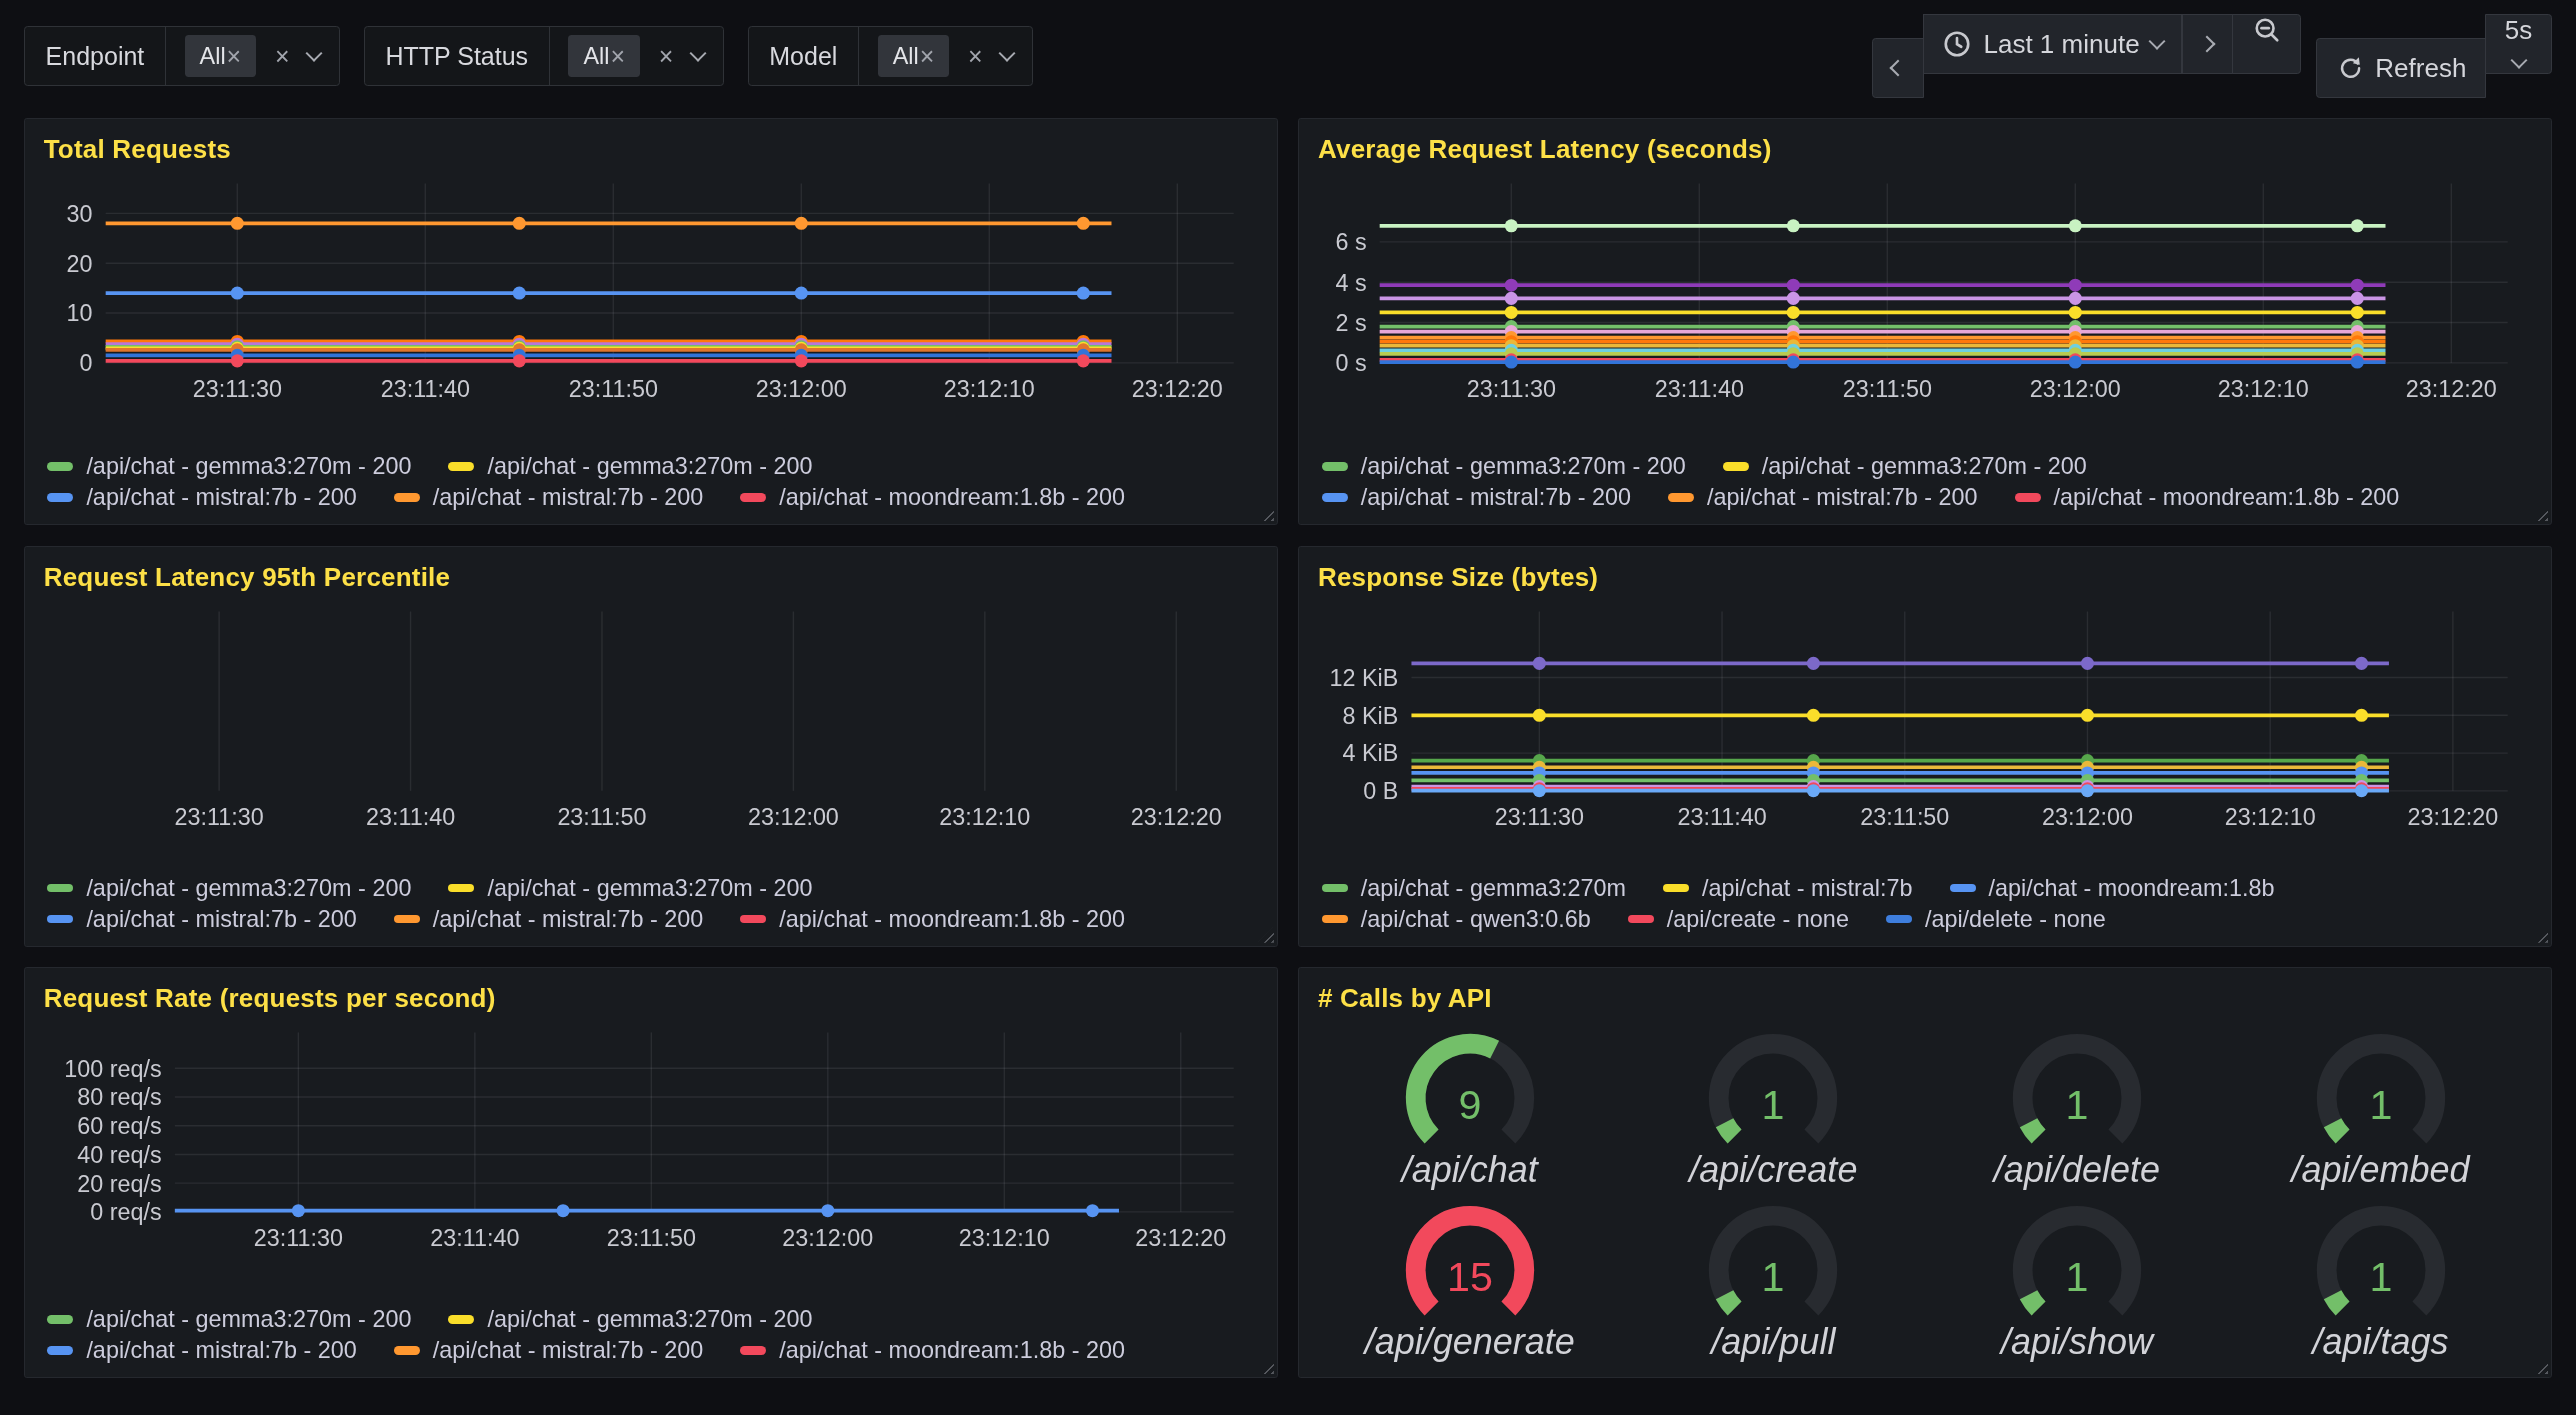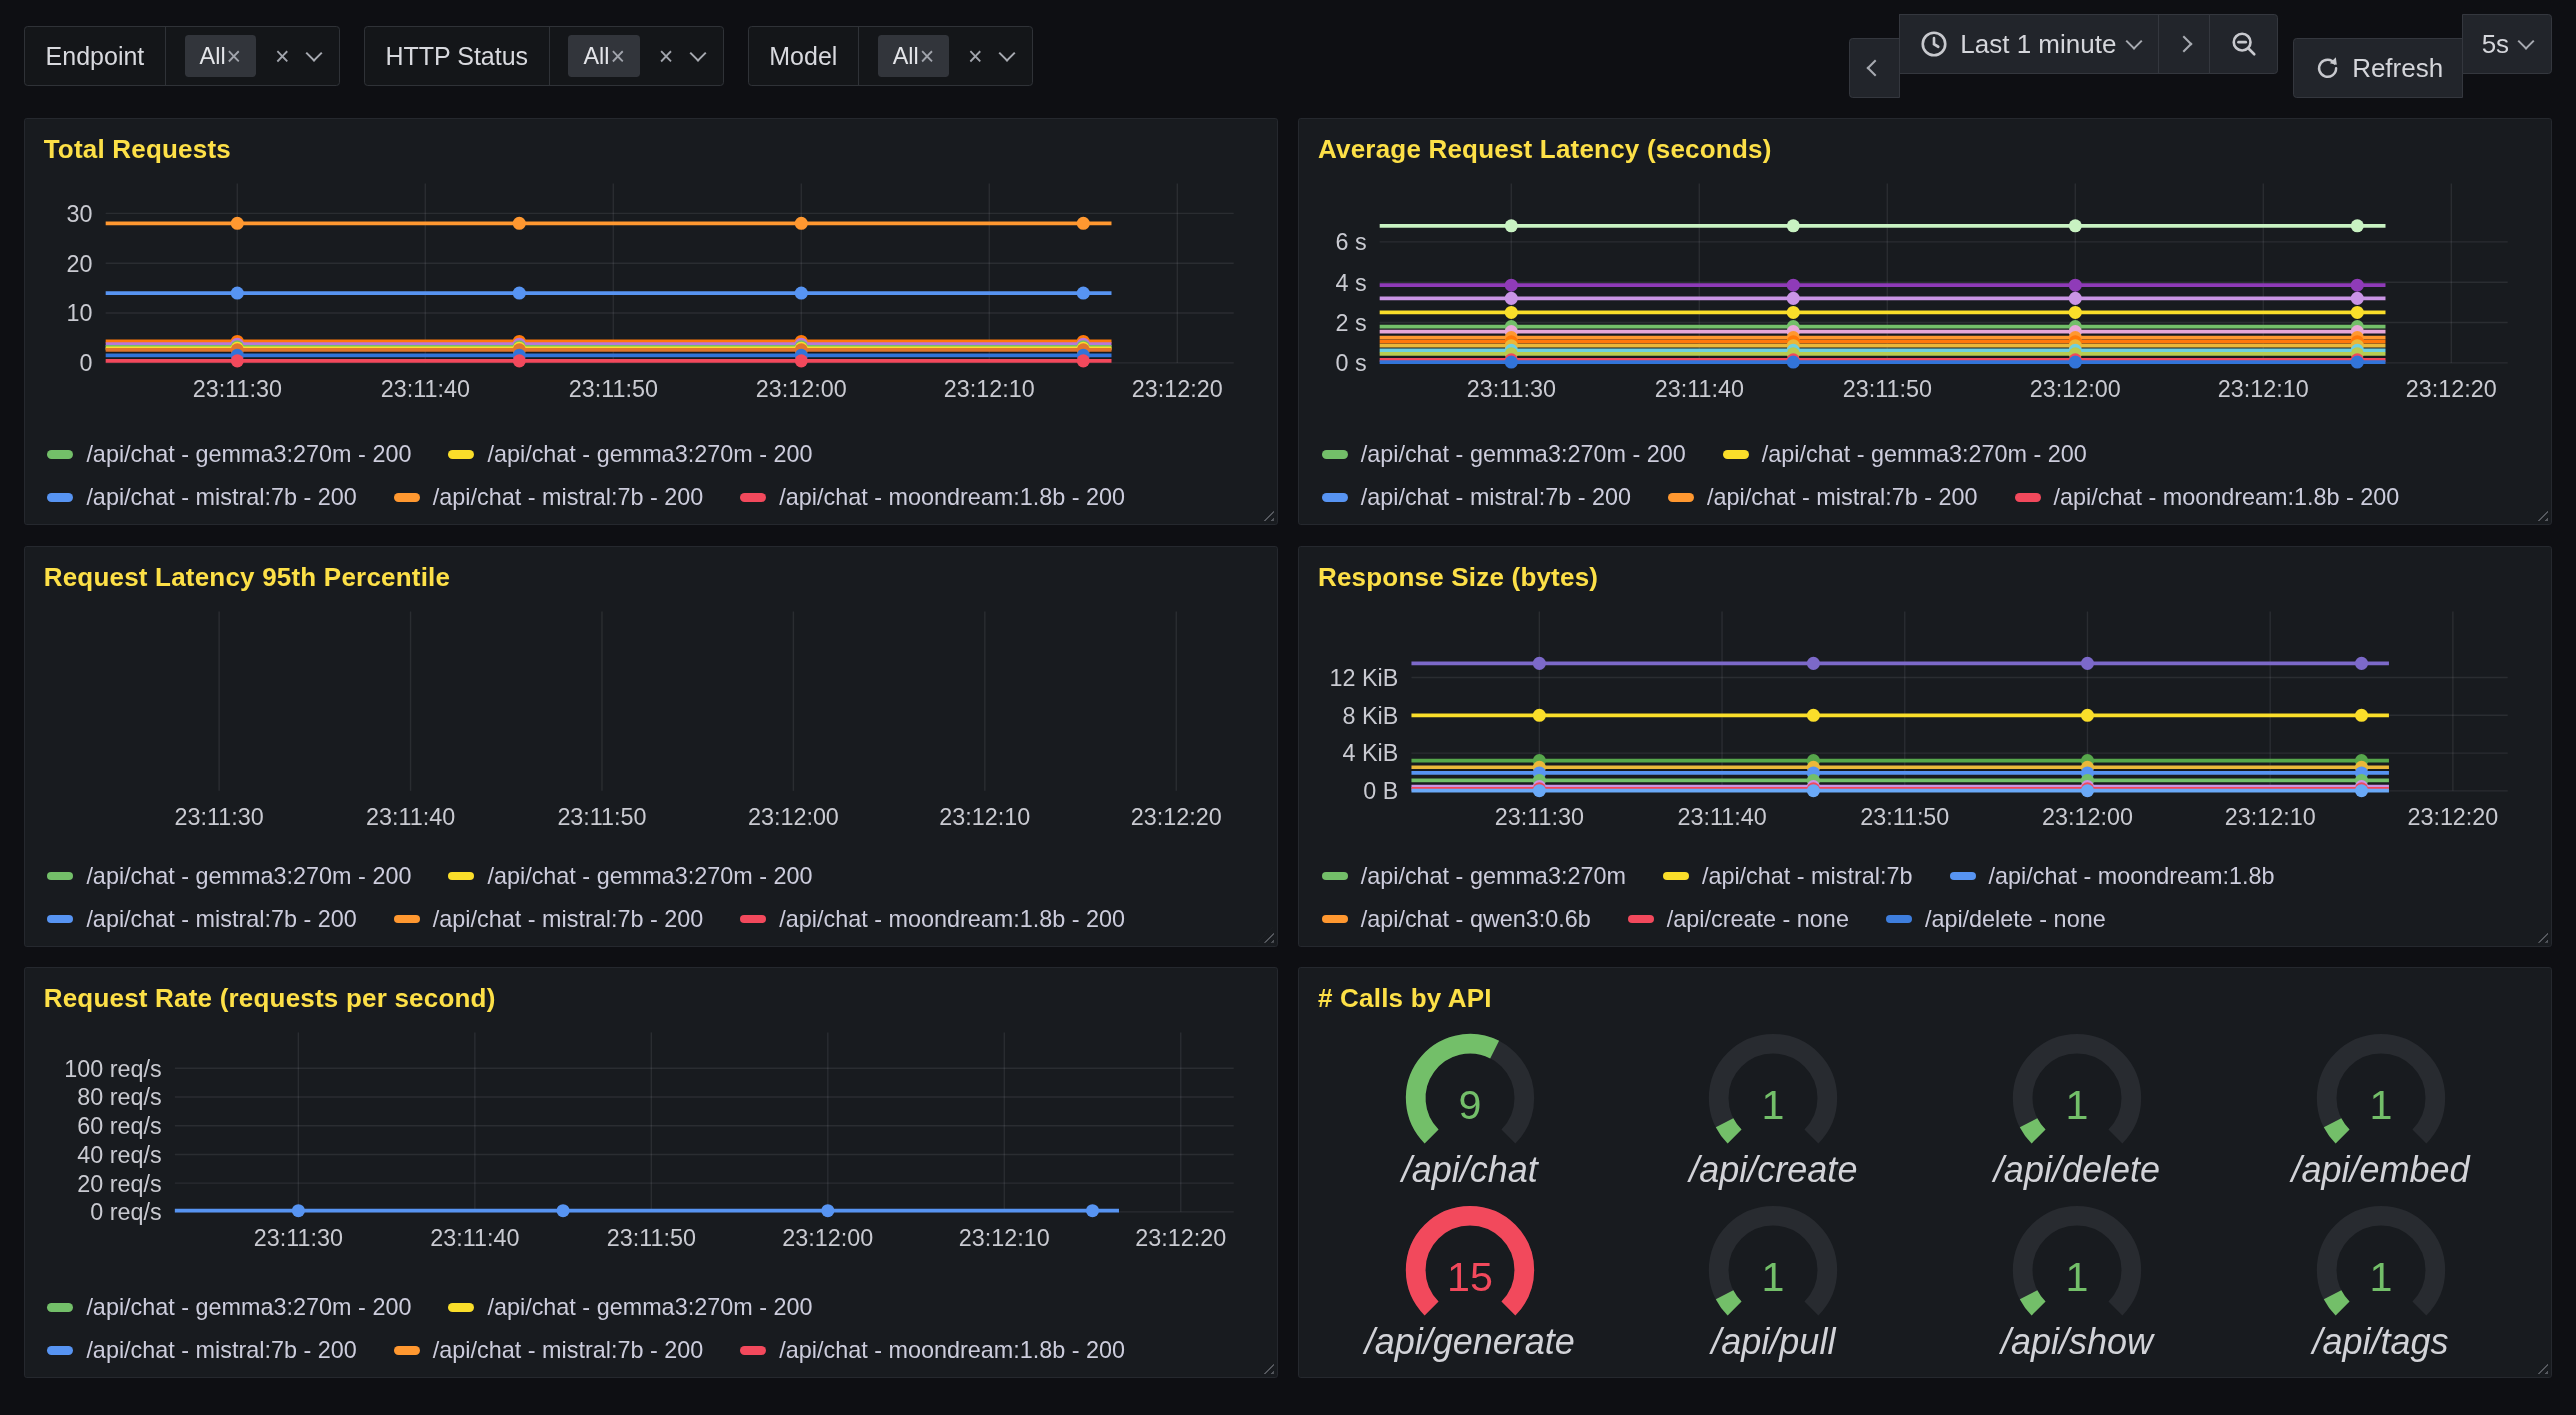--- a/index.html
+++ b/index.html
@@ -24,36 +24,36 @@
   .arrow.right { transform:rotate(-45deg); }
   .arrow.left  { transform:rotate(135deg); }
 
   .timebar { display:flex; align-items:center; gap:15px; }
   .seg { display:flex; }
   .tb-btn { display:flex; align-items:center; gap:11.2px; height:60px; padding:0 18.7px;
             background:#22252b; border:0.9px solid #34373e; color:#D5D6DB; font-size:26px;
             font-family:"Liberation Sans", sans-serif; cursor:pointer; }
   .seg .tb-btn + .tb-btn { margin-left:-0.9px; }
   .seg .tb-btn:first-child { border-radius:3.7px 0 0 3.7px;margin-top:24px; }
-  .seg .tb-btn:last-child  { border-radius:0 3.7px 3.7px 0; }
+  .seg .tb-btn:last-child  { border-radius:0 3.7px 3.7px 0;flex-direction:column; }
   .tb-btn svg { stroke:#C8C9CE; fill:none; stroke-width:2.1; stroke-linecap:round; }
 
   
   .grid { display:grid; grid-template-columns:1fr 1fr; grid-template-rows:407px 401px 411px;
           gap:20.6px; margin:32px 24px 0 24px; }
   .panel { background:#181b1f; border:0.9px solid #25282e; border-radius:2.8px;
            padding:15px 18.7px 13px 18.7px; position:relative; display:flex;
            flex-direction:column; overflow:hidden; }
   .panel-title { font-size:26px; font-weight:600; color:#fde047; letter-spacing:0.2px; }
   .chart-area { margin-top:9.3px; }
   svg .grid { stroke:rgba(204,204,220,0.10); stroke-width:1.5; }
   svg .tick { fill:#C9CAD1; font-size:25px; font-family:"Liberation Sans", sans-serif; }
 
   .legend { margin-top:auto; padding-left:3.7px; }
-  .legend-row { display:flex; gap:37px; margin-top:16px; }
+  .legend-row { display:flex; gap:37px; margin-top:4px; }
   .legend-item { display:inline-flex; align-items:center; gap:13px; font-size:23.4px;
                  color:#CCCCDC; cursor:pointer; white-space:nowrap; }
   .legend-mark { width:26px; height:8.4px; border-radius:4.7px; display:inline-block; }
 
   .gauges { flex:1; display:grid; grid-template-columns:repeat(4,1fr);
             grid-template-rows:1fr 1fr; align-items:center; margin-top:7.5px; }
   .gauge-cell { display:flex; flex-direction:column; align-items:center; }
   .gauge-value { font-size:44px; font-family:"Liberation Sans", sans-serif; }
   .gauge-label { font-size:36px; color:#D2D3D8; margin-top:4px;font-style:italic; }
 

